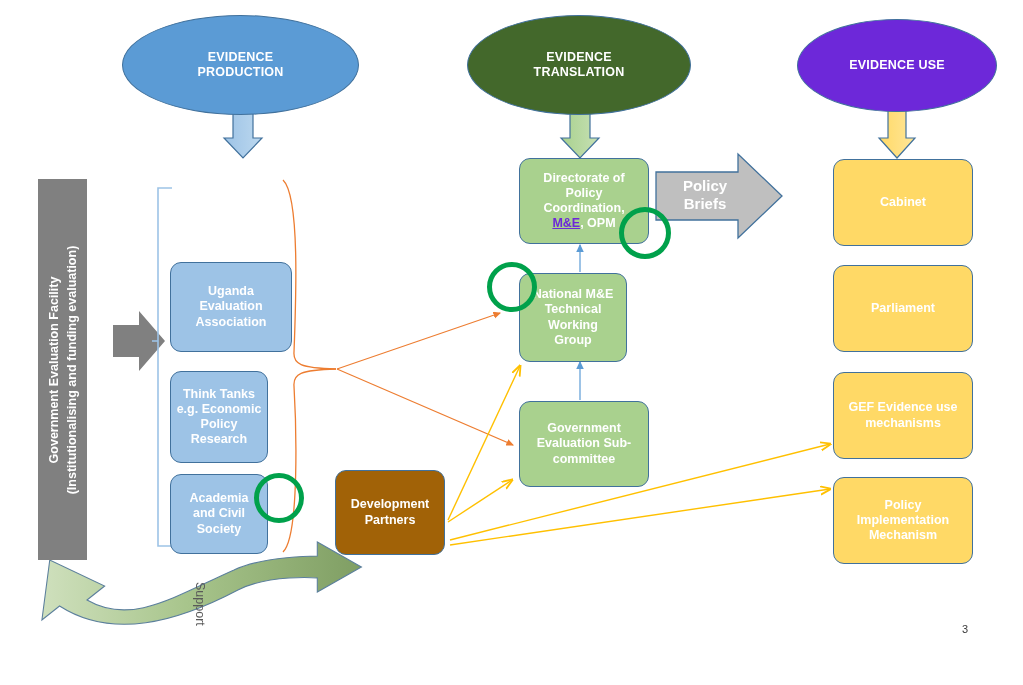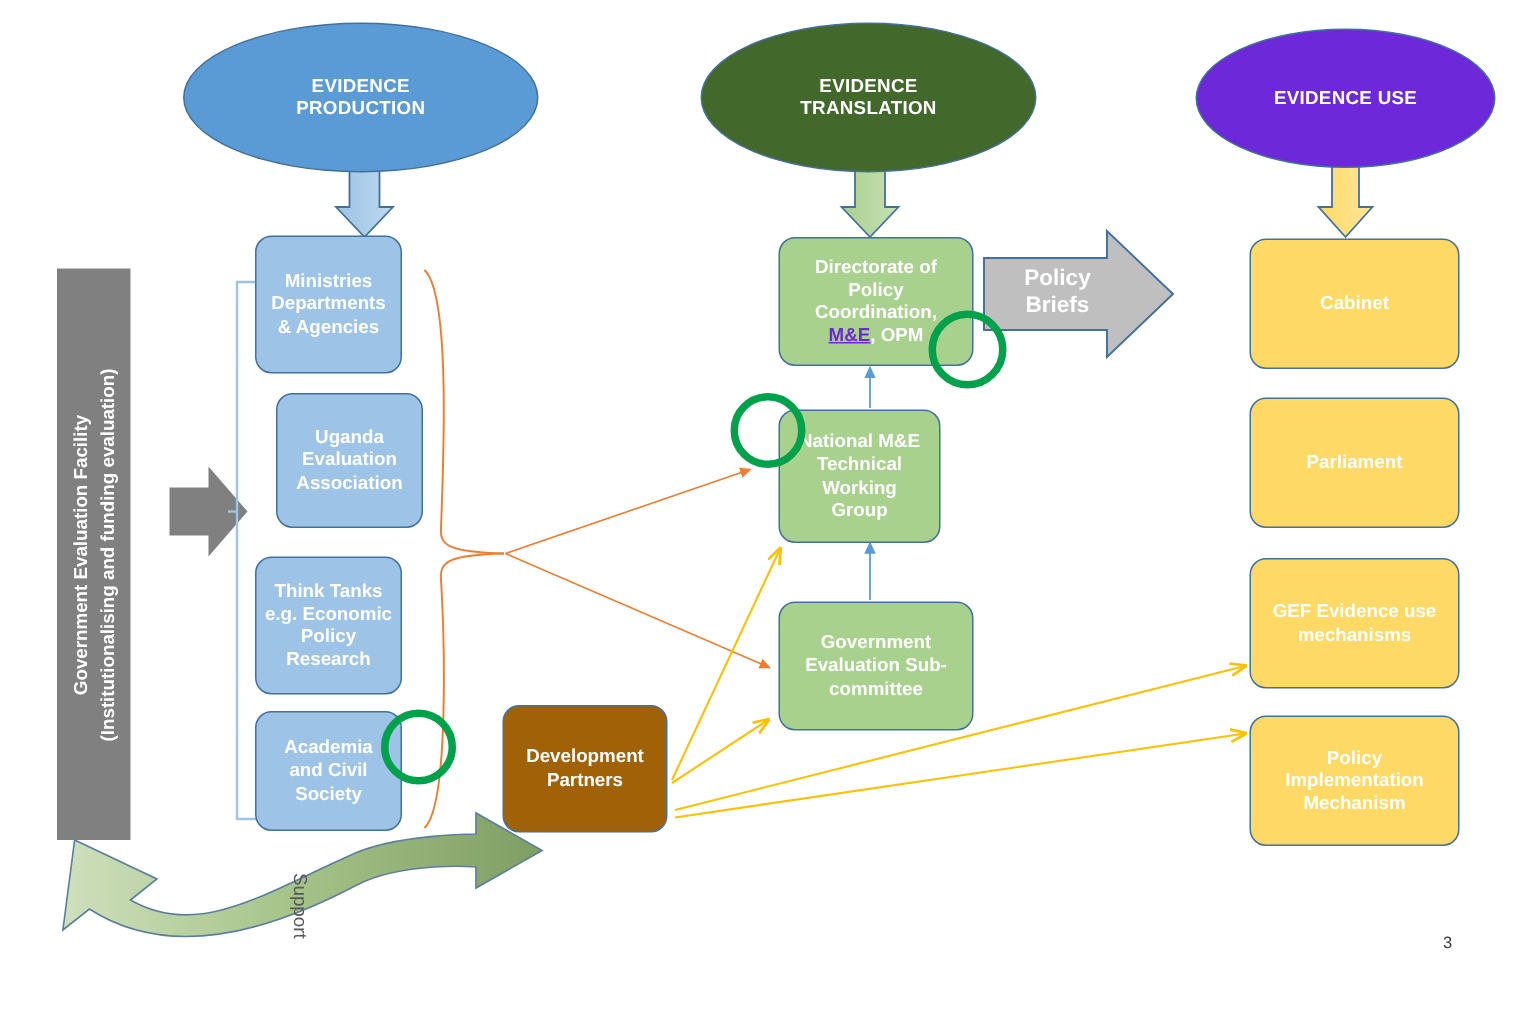--- a/index.html
+++ b/index.html
@@ -157,29 +157,22 @@
     </div>
   </div>
 
   <div class="banner" style="left:38px;top:179px;width:49px;height:381px;">
     <div class="vtxt">
       <span>Government Evaluation Facility</span>
       <span>(Institutionalising and funding evaluation)</span>
     </div>
   </div>
 
-  <div class="node rrect box-blue" style="left:170px;top:157px;width:98px;height:92px;">
-    <div>
-      <span class="txt-line">Ministries</span>
-      <span class="txt-line">Departments</span>
-      <span class="txt-line">&amp; Agencies</span>
-    </div>
-  </div>
-
-  <div class="node rrect box-blue" style="left:184px;top:262px;width:98px;height:90px;">
+
+  <div class="node rrect box-blue" style="left:170px;top:262px;width:122px;height:90px;">
     <div>
       <span class="txt-line">Uganda</span>
       <span class="txt-line">Evaluation</span>
       <span class="txt-line">Association</span>
     </div>
   </div>
 
   <div class="node rrect box-blue" style="left:170px;top:371px;width:98px;height:92px;">
     <div>
       <span class="txt-line">Think Tanks</span>

